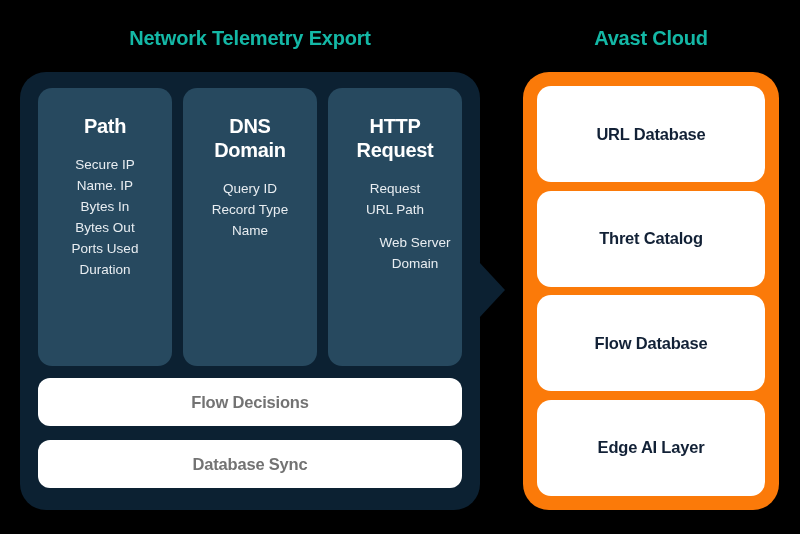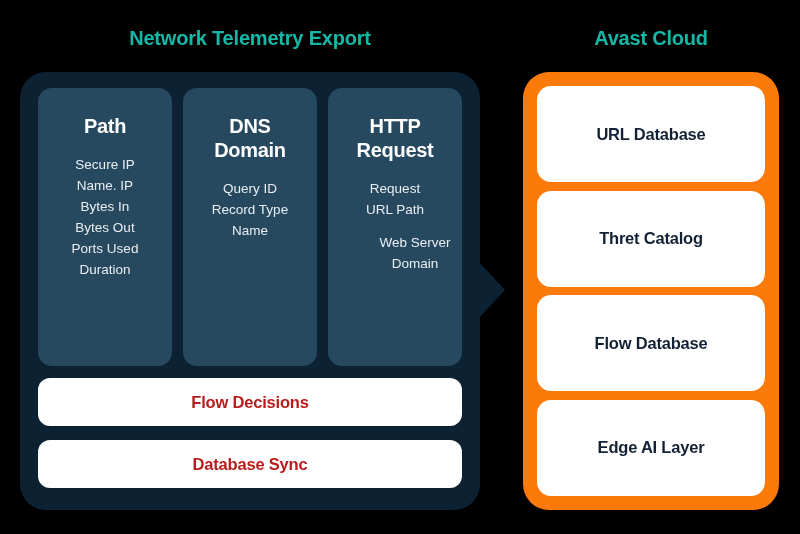--- a/index.html
+++ b/index.html
@@ -103,21 +103,21 @@
     background: #ffffff;
     border-radius: 12px;
     display: flex;
     align-items: center;
     justify-content: center;
   }
   #bar-flow-decisions { top: 306px; }
   #bar-database-sync  { top: 368px; }
 
   .wide-bar-label {
-    color: #b91c1c;
+    color: #737373;
     font-weight: bold;
     font-size: 16.5px;
     letter-spacing: -0.2px;
   }
 
   
   #cloud-panel {
     position: absolute;
     left: 523px;
     top: 72px;

